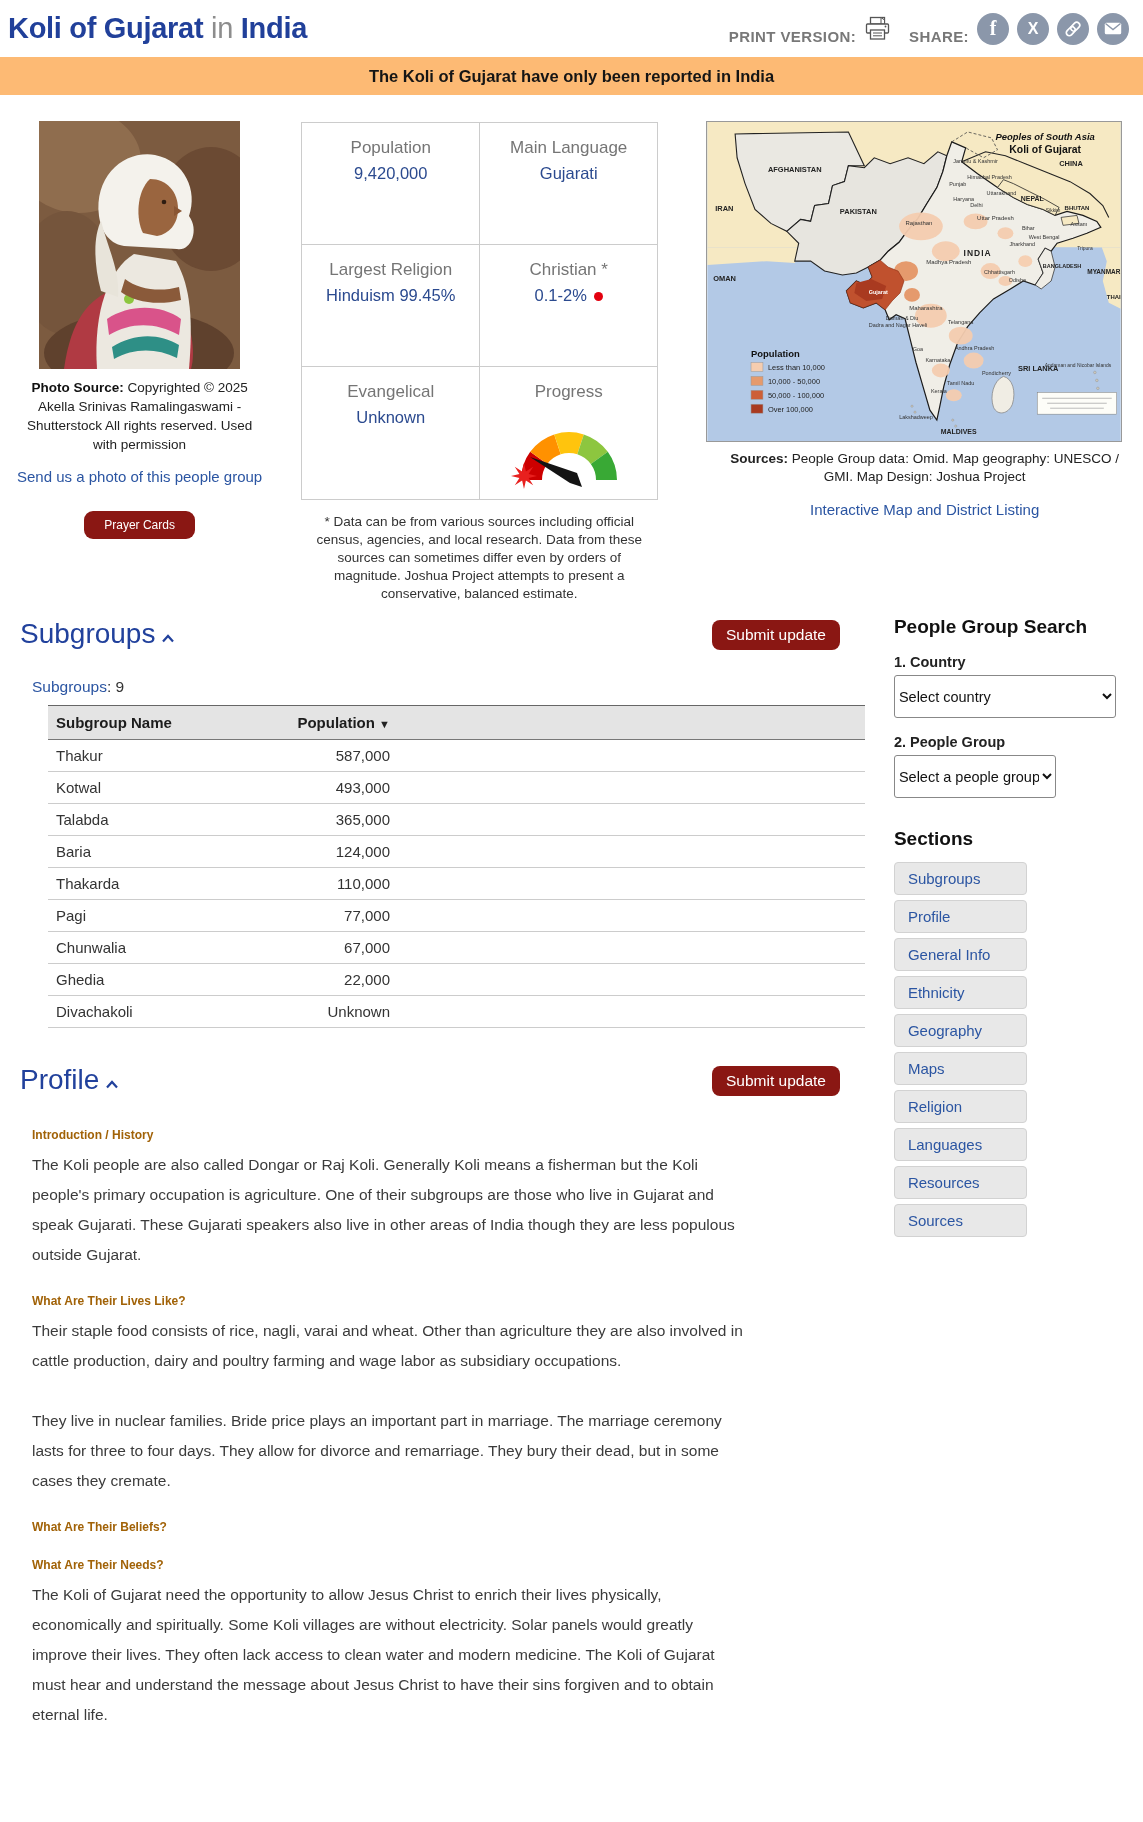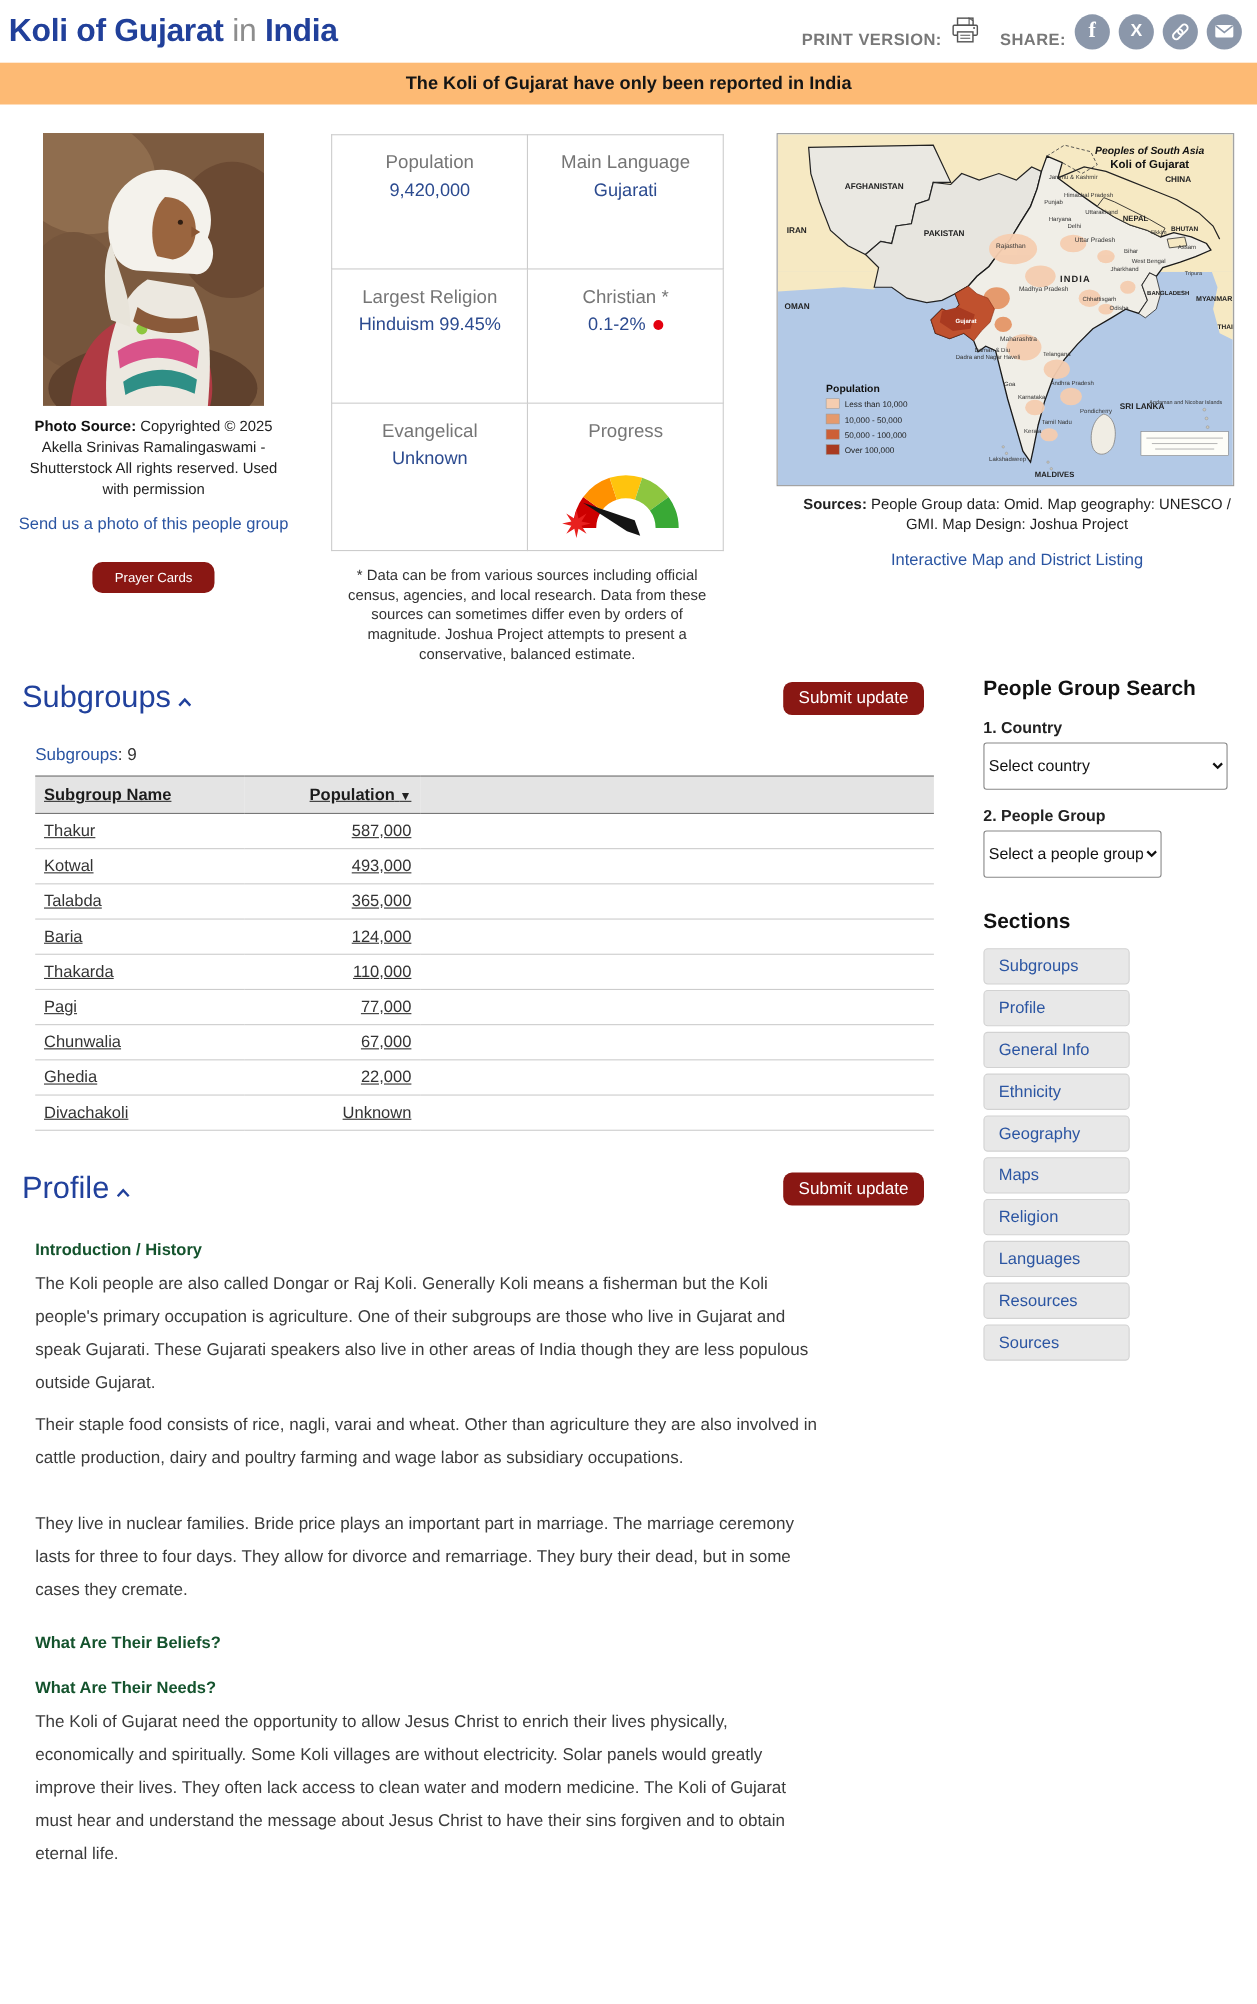--- a/index.html
+++ b/index.html
@@ -36,28 +36,28 @@
   .map-link{display:block;margin-top:16px;font-size:15px;color:#2b55a2;text-decoration:none;}
   
   .content-row{display:flex;padding-left:20px;align-items:flex-start;}
   .main-col{width:852px;position:relative;}
   .section-head{position:relative;margin-top:12px;height:44px;}
   .section-head h2{margin:0;font-size:28px;font-weight:normal;color:#21419c;display:inline-block;}
   .caret{margin-left:6px;}
   .submit-btn{position:absolute;left:692px;top:2px;font-size:15.5px;padding:6px 14px;border-radius:8px;}
   .sub-count{margin:16px 0 0 12px;font-size:15.5px;color:#333;}
   .sub-count a{color:#2b55a2;text-decoration:none;}
-  .sub-table{width:817px;margin:9px 0 0 12px;border-collapse:collapse;table-layout:fixed;text-decoration:underline;}
+  .sub-table{width:817px;margin:9px 0 0 28px;border-collapse:collapse;table-layout:fixed;}
   .sub-table th{background:#e4e4e4;border-top:1px solid #666;border-bottom:1px solid #777;font-size:15px;color:#1c1c1c;padding:8px 8px;text-align:left;}
   .sub-table td{border-bottom:1px solid #ccc;font-size:15px;color:#333;padding:7px 8px;}
   .col-pop{text-align:right !important;}
   .sort{font-size:11px;color:#222;}
   .profile-block{margin-top:36px;}
   .prof-body{margin-left:12px;}
-  .prof-body h3{font-size:15px;color:#14532d;margin:24px 0 0;}
+  .prof-body h3{font-size:12px;color:#a16207;margin:24px 0 0;}
   .prof-body h3.first{margin-top:20px;}
   .prof-body p{width:715px;font-size:15.5px;line-height:30px;color:#3b3b3b;margin:8px 0 0;}
   .prof-body p.gap{margin-top:30px;}
   
   .sidebar{width:250px;margin-left:25px;}
   .sb-title{font-size:19px;font-weight:bold;color:#111;margin-top:10px;}
   .sb-label{font-size:14.5px;font-weight:bold;color:#222;margin-top:16px;}
   .sb-select{margin-top:5px;font-size:14.5px;height:43px;border:1px solid #888;border-radius:3px;background:#fff;color:#111;font-family:"Liberation Sans",sans-serif;}
   .sel-country{width:222px;}
   .sel-people{width:162px;}
@@ -399,20 +399,21 @@
 
       <div class="section-head profile-block">
         <h2><span>Profile</span><svg class="caret" width="14" height="9" viewBox="0 0 14 9">
               <polyline points="2,7.5 7,2 12,7.5" fill="none" stroke="#21419c" stroke-width="2.2"></polyline>
             </svg></h2>
         <button class="btn-red submit-btn">Submit update</button>
       </div>
       <div class="prof-body">
         <h3 class="first">Introduction / History</h3>
         <p>The Koli people are also called Dongar or Raj Koli. Generally Koli means a fisherman but the Koli people's primary occupation is agriculture. One of their subgroups are those who live in Gujarat and speak Gujarati. These Gujarati speakers also live in other areas of India though they are less populous outside Gujarat.</p>
+        <h3>What Are Their Lives Like?</h3>
         <p>Their staple food consists of rice, nagli, varai and wheat. Other than agriculture they are also involved in cattle production, dairy and poultry farming and wage labor as subsidiary occupations.</p>
         <p class="gap">They live in nuclear families. Bride price plays an important part in marriage. The marriage ceremony lasts for three to four days. They allow for divorce and remarriage. They bury their dead, but in some cases they cremate.</p>
         <h3>What Are Their Beliefs?</h3>
         <h3>What Are Their Needs?</h3>
         <p>The Koli of Gujarat need the opportunity to allow Jesus Christ to enrich their lives physically, economically and spiritually. Some Koli villages are without electricity. Solar panels would greatly improve their lives. They often lack access to clean water and modern medicine. The Koli of Gujarat must hear and understand the message about Jesus Christ to have their sins forgiven and to obtain eternal life.</p>
       </div>
     </div>
 
     <div class="sidebar">
       <div class="sb-title">People Group Search</div>

